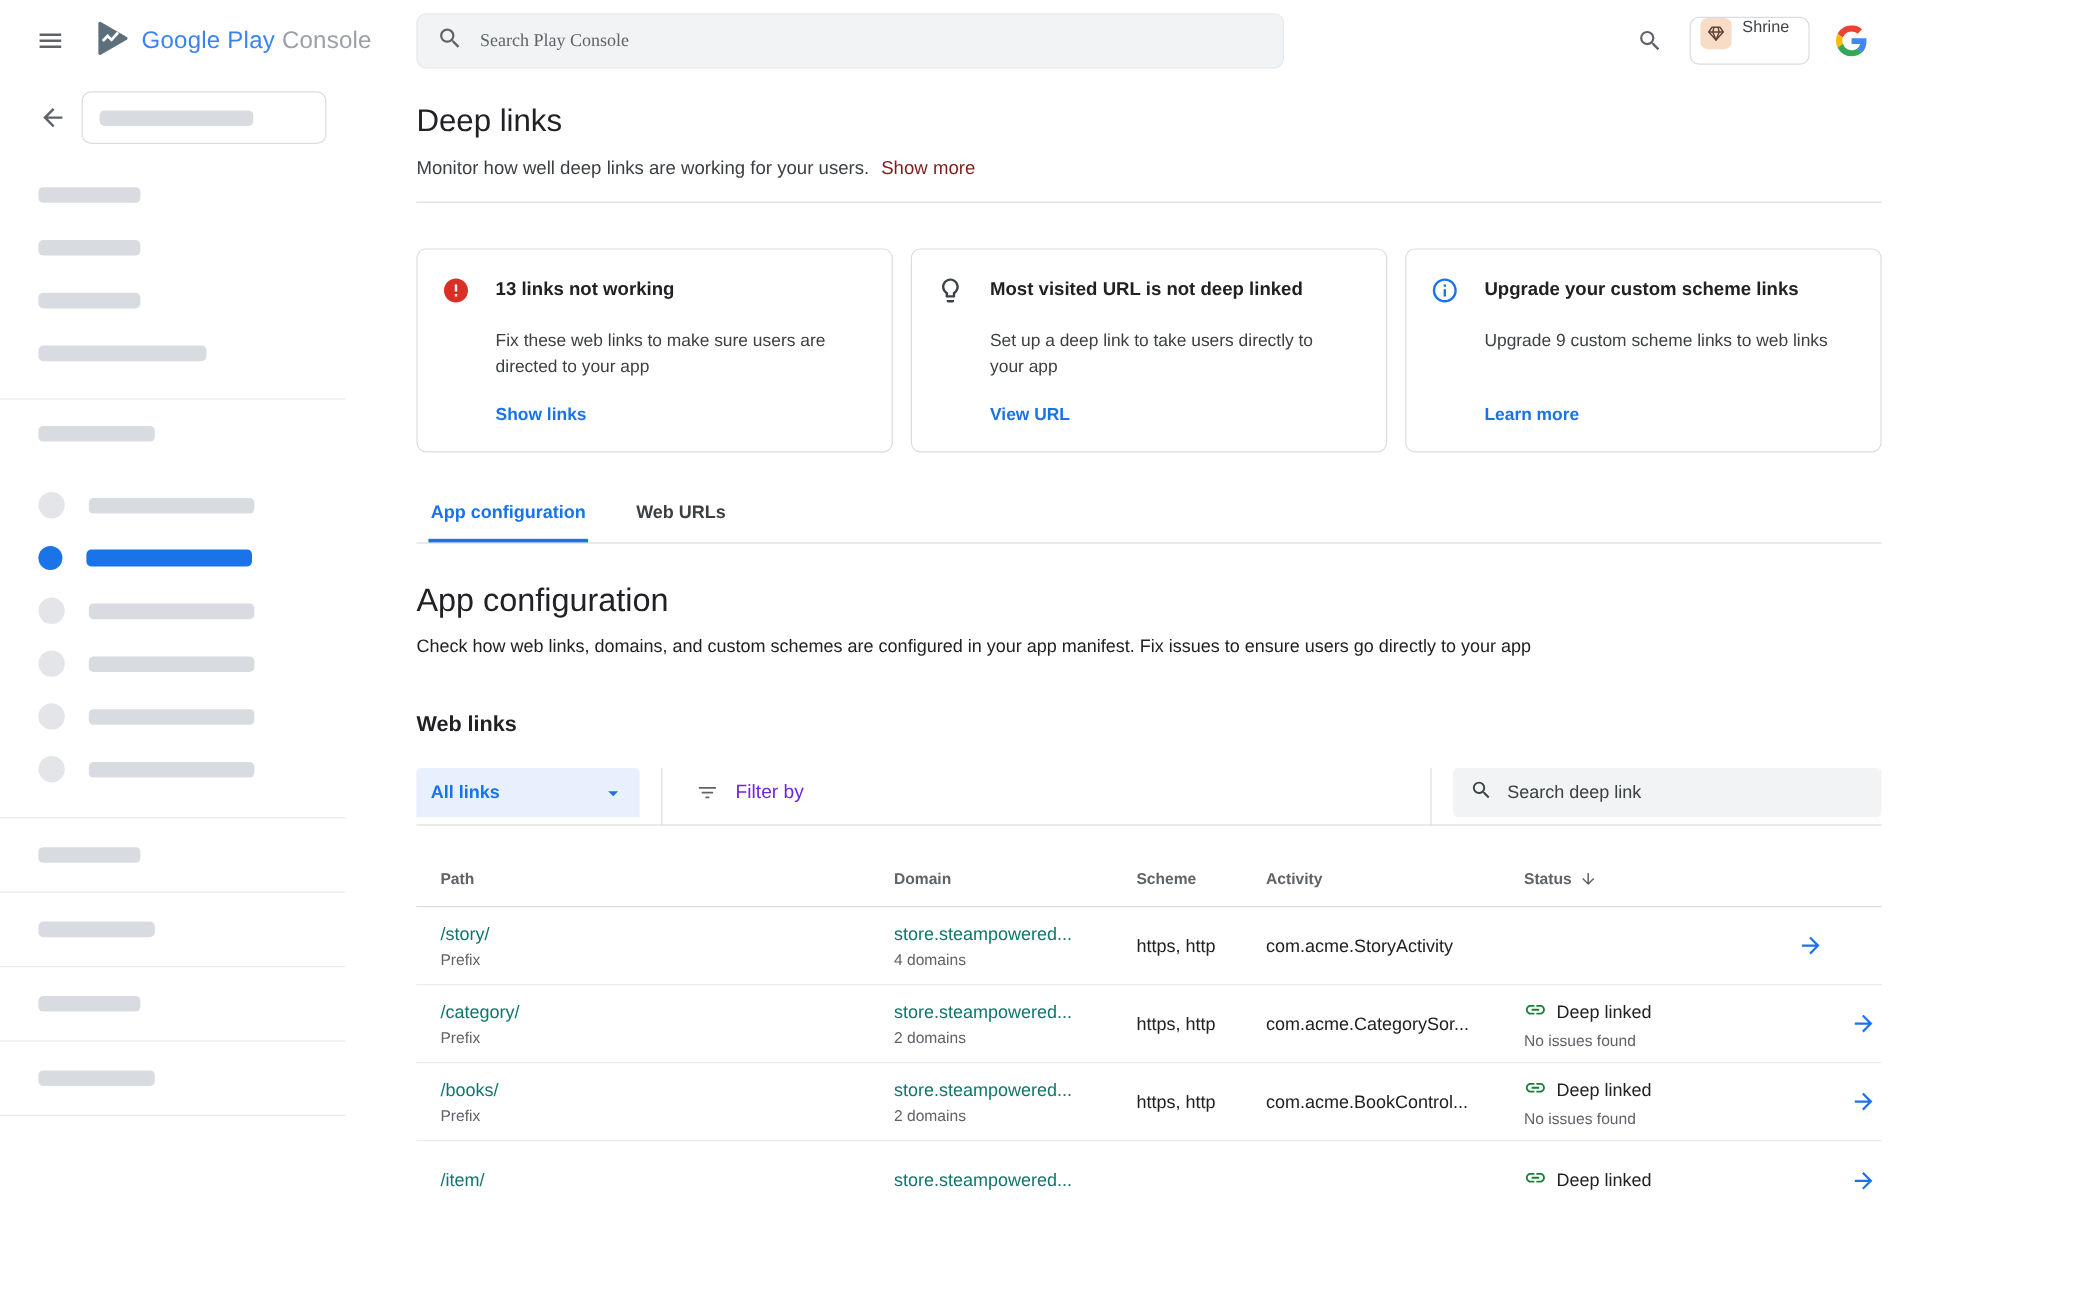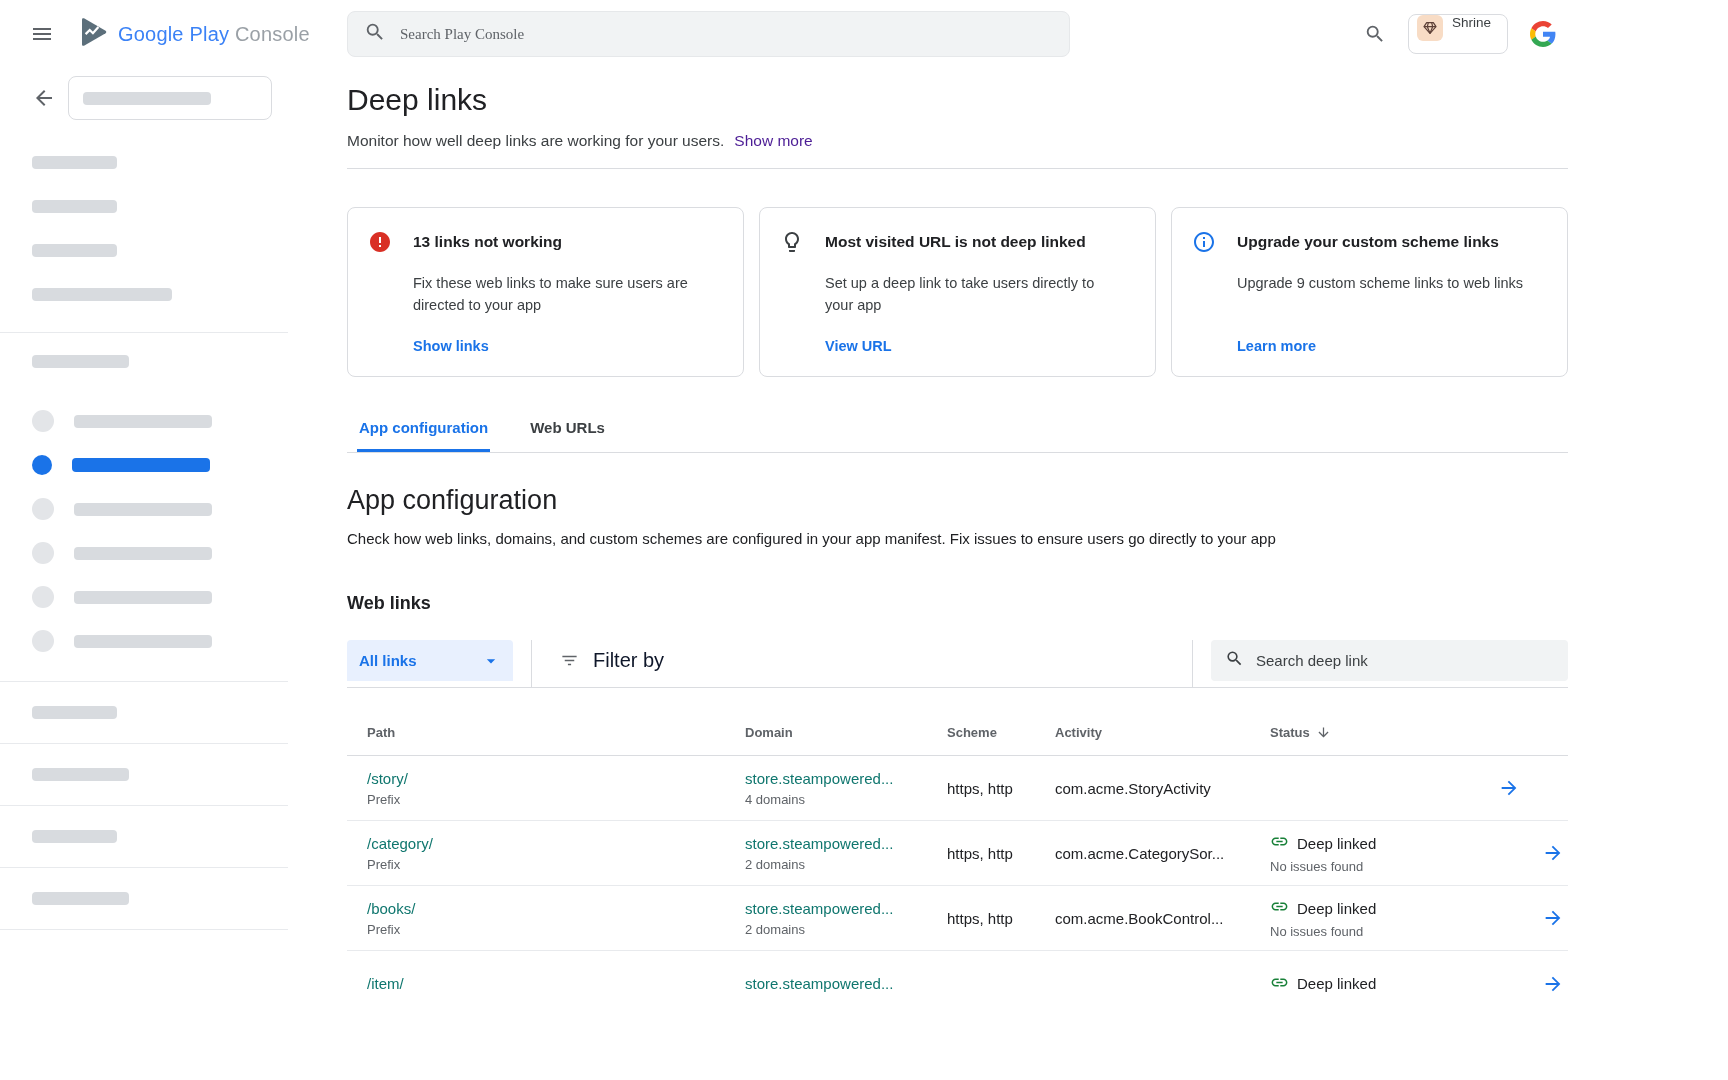--- a/index.html
+++ b/index.html
@@ -44,23 +44,23 @@
   .sb-navitem { display:flex; align-items:center; gap:20px; height:44px; cursor:pointer; }
   .sb-circle { width:22px; height:22px; border-radius:50%; background:#e3e5e8; flex:none; }
   .sb-navitem .bar { width:138px; margin:0; }
   .sb-navitem.selected .sb-circle { background:#1a73e8; width:20px; height:20px; }
   .sb-navitem.selected .bar { background:#1a73e8; height:14px; }
   .sb-section { border-top:1px solid #e8eaed; padding:24px 0 24px 32px; }
   .sb-section .bar { margin:0; }
 
   
   .page-head { display:flex; align-items:flex-start; margin-top:10px; }
-  .page-title { font-size:30px; font-weight:400; color:#202124; line-height:44px; }
+  .page-title { font-size:26px; font-weight:400; color:#202124; line-height:44px; }
   .page-sub { margin-top:10px; font-size:15.5px; color:#3c4043; display:flex; gap:10px; }
-  .link { color:#4c1d95; cursor:pointer; text-decoration:none; }
+  .link { color:#7f1d1d; cursor:pointer; text-decoration:none; }
   .head-actions { margin-left:auto; display:flex; align-items:center; gap:16px; margin-top:10px; }
   .version-chip { height:37px; background:#e8f0fe; color:#1a73e8; border:0; border-radius:4px;
     padding:0 12px 0 16px; font-size:14.5px; font-weight:700; display:flex; align-items:center; gap:10px; cursor:pointer;
     font-family:"Liberation Sans",sans-serif; }
   .patch-btn { height:37px; background:#1a73e8; color:#fff; border:0; border-radius:4px;
     padding:0 24px; font-size:14.5px; font-weight:700; cursor:pointer; font-family:"Liberation Sans",sans-serif; }
   .head-divider { height:1px; background:#dadce0; margin-top:18px; }
 
   
   .cards { display:flex; gap:15px; margin-top:38px; }
@@ -77,26 +77,26 @@
   .tab.active { color:#1a73e8; border-bottom-color:#1a73e8; }
 
   
   .section-title { margin-top:32px; font-size:27px; font-weight:500; color:#202124; }
   .section-desc { margin-top:14px; font-size:15px; color:#202124; }
 
   .weblinks-title { margin-top:46px; font-size:18px; font-weight:700; color:#202124; }
 
   
   .toolbar { margin-top:26px; display:flex; align-items:flex-start; border-bottom:1px solid #dadce0; height:48px; }
-  .select-links { width:166px; height:41px; background:#e8f0fe; border:0; border-radius:4px 4px 0 0;
+  .select-links { width:186px; height:41px; background:#e8f0fe; border:0; border-radius:4px 4px 0 0;
     display:flex; align-items:center; justify-content:space-between; padding:0 12px 0 12px;
     color:#1a73e8; font-size:15px; font-weight:700; cursor:pointer; font-family:"Liberation Sans",sans-serif; }
   .vdiv { width:1px; height:48px; background:#dadce0; margin-left:18px; }
   .filter-by { display:flex; align-items:center; gap:14px; padding-left:28px; height:41px;
-    font-size:20px; color:#0f172a; cursor:pointer; }
+    font-size:16px; color:#6d28d9; cursor:pointer; }
   .toolbar-spacer { flex:1; }
   .deeplink-search { width:357px; height:41px; background:#f1f3f4; border-radius:4px; margin-left:18px;
     display:flex; align-items:center; gap:12px; padding:0 14px; }
   .deeplink-search input { flex:1; border:0; background:transparent; outline:none; font-size:15px;
     color:#202124; font-family:"Liberation Sans",sans-serif; }
   .deeplink-search input::placeholder { color:#3c4043; }
 
   
   .tgrid { display:grid; grid-template-columns:378px 202px 108px 215px 1fr 44px; padding:0 0 0 20px; }
   .thead { height:68px; align-items:end; padding-bottom:15px; border-bottom:1px solid #dadce0; }

